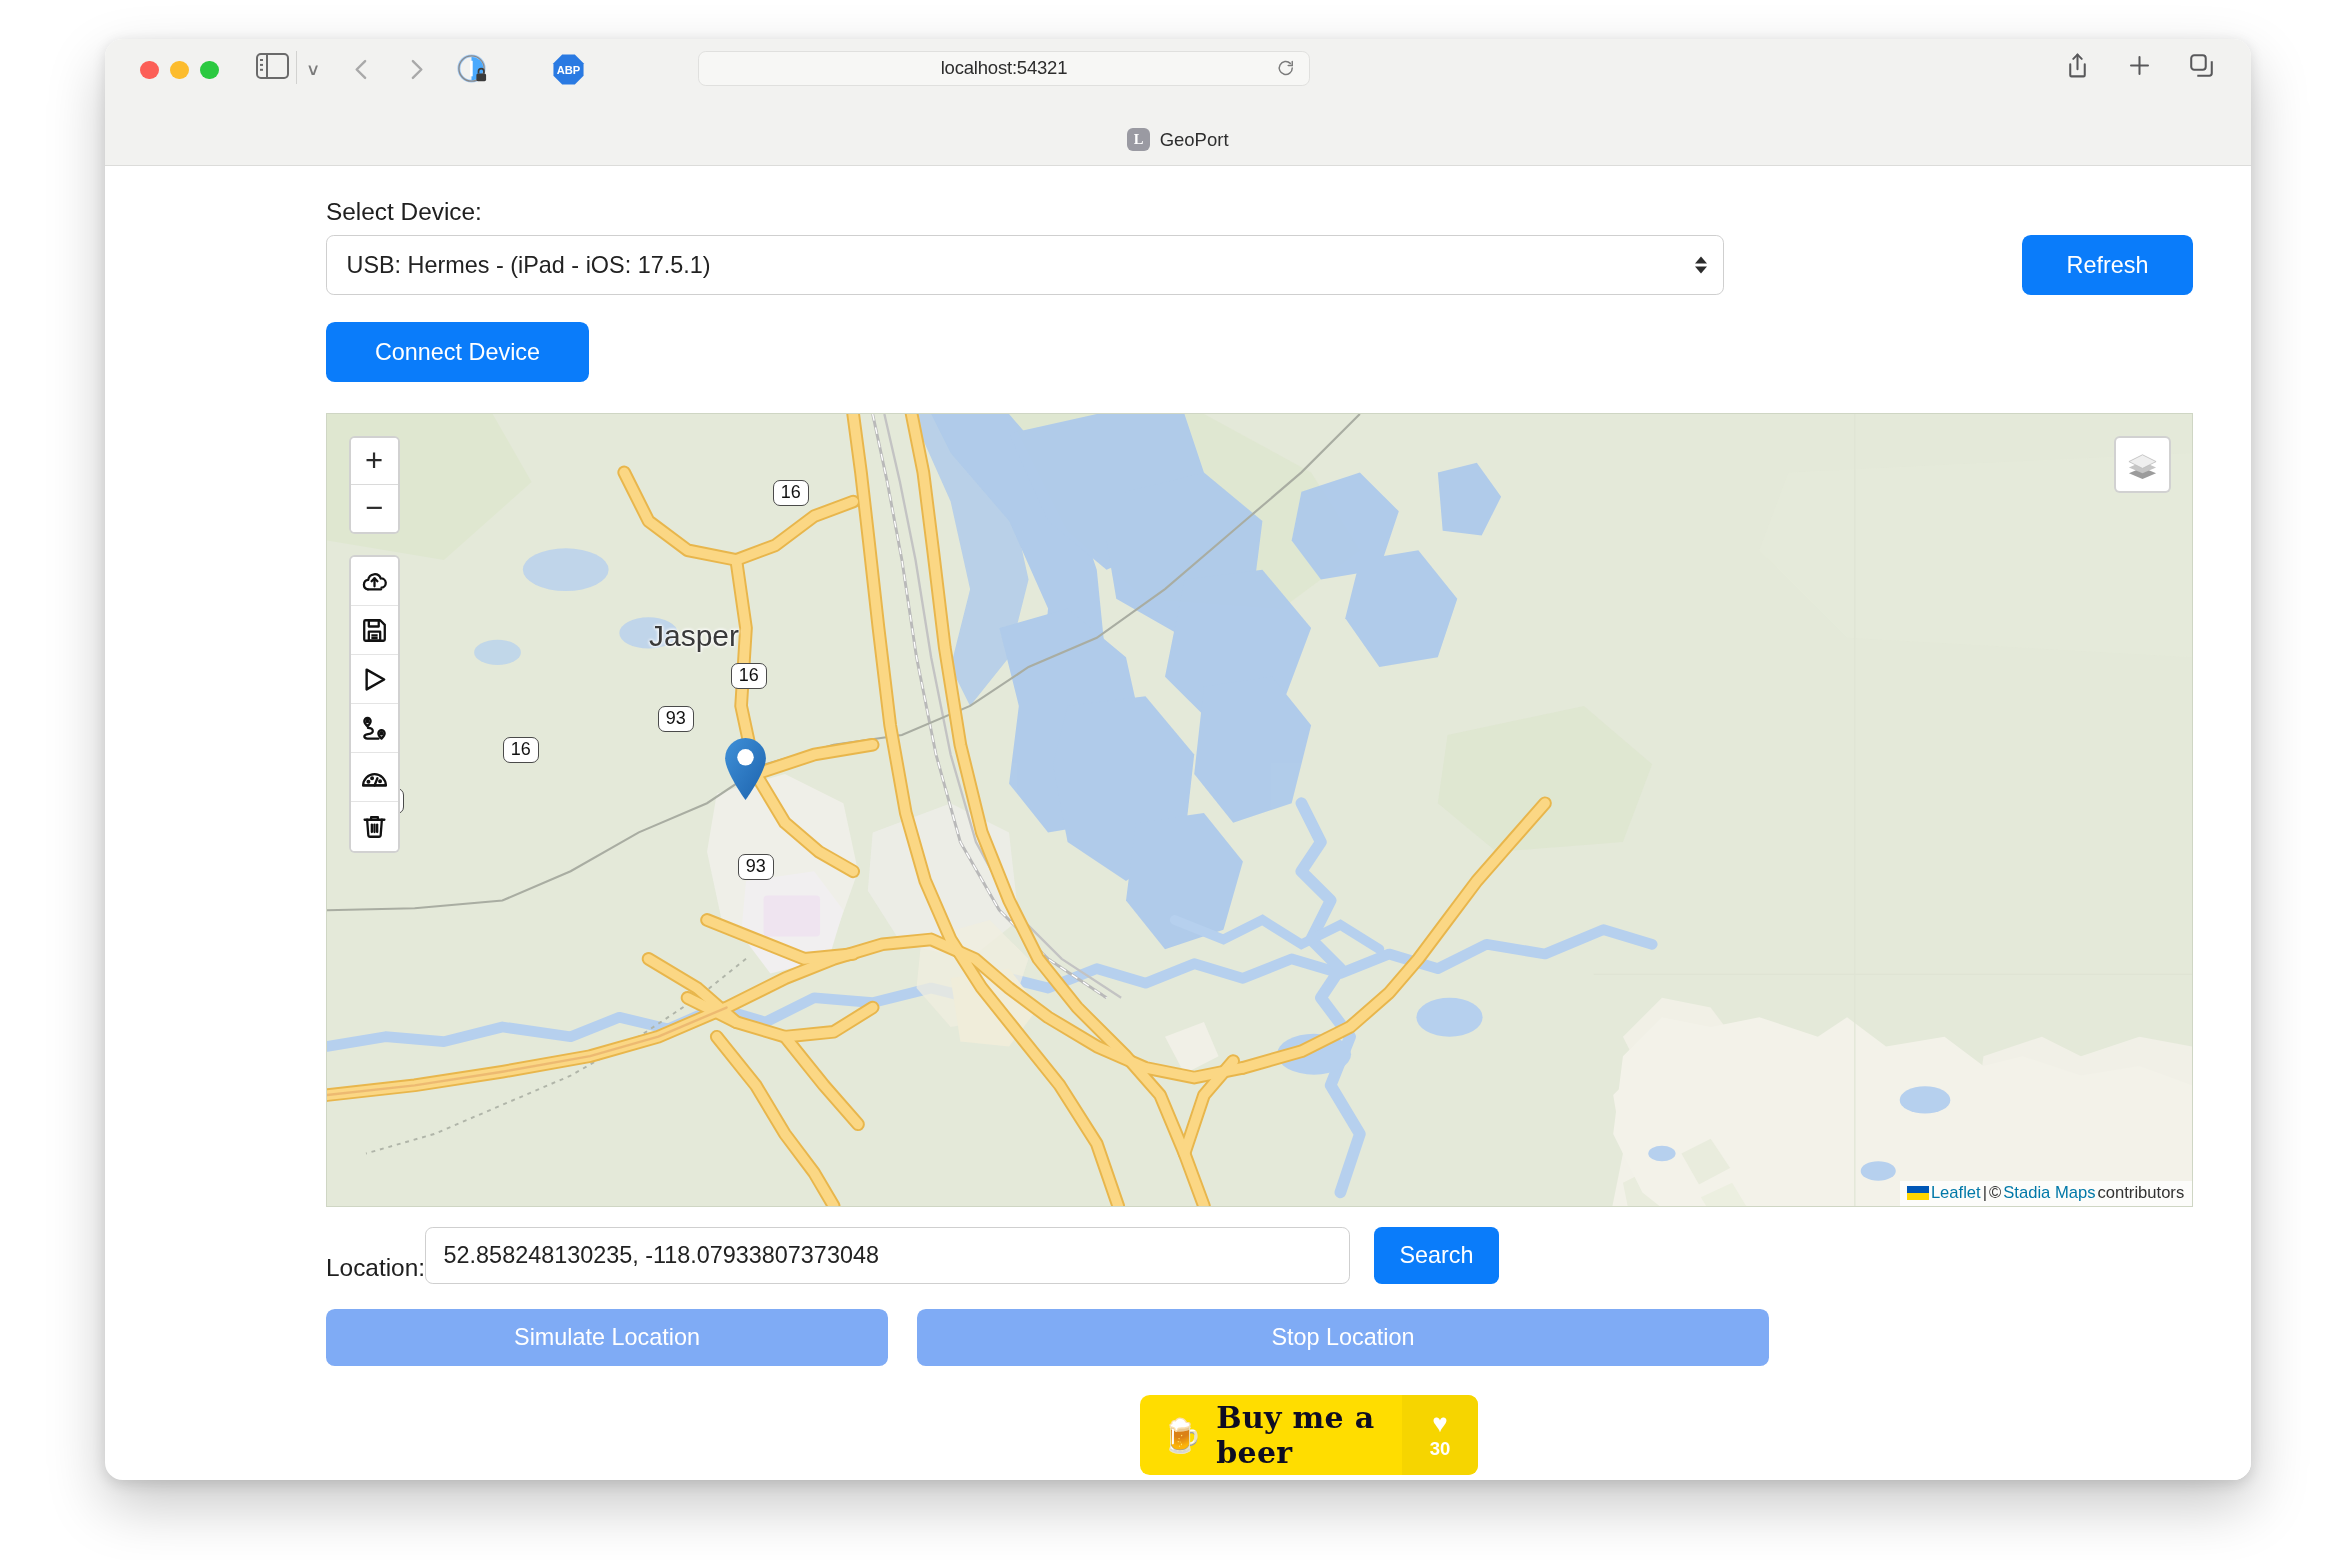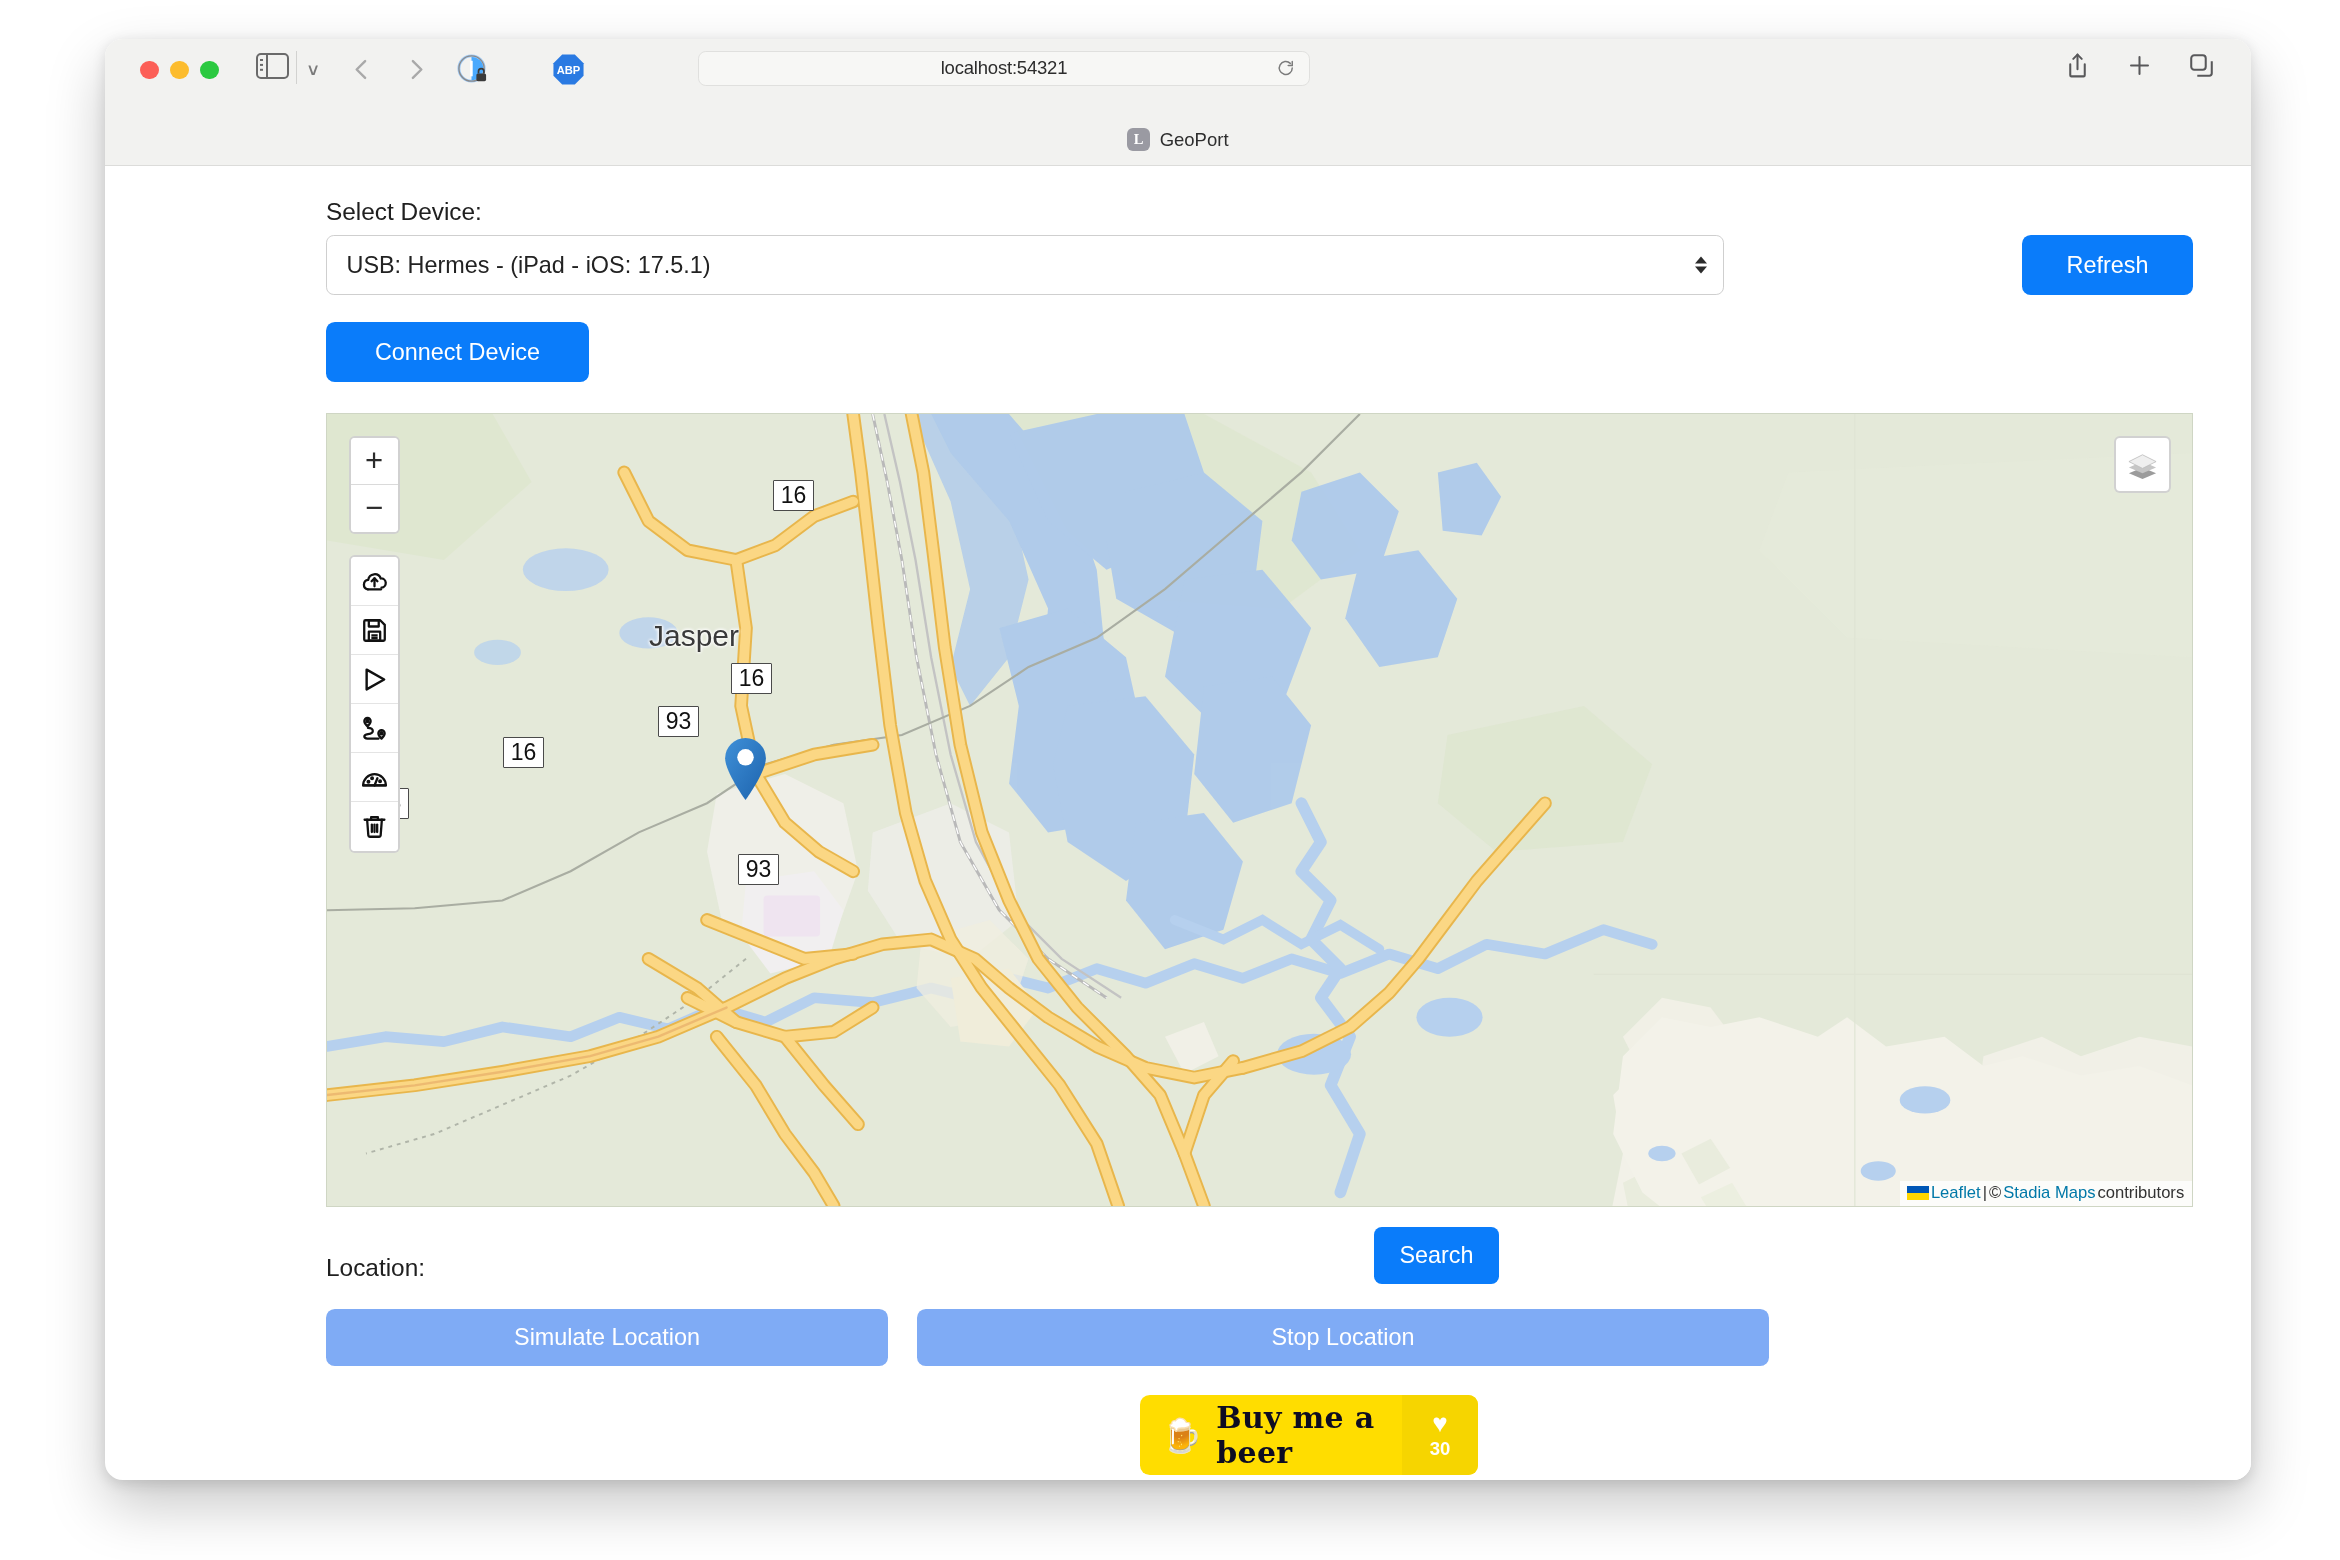--- a/index.html
+++ b/index.html
@@ -243,22 +243,22 @@
   .attrib a { color:#0078A8; text-decoration:none; }
   .uaflag { display:inline-block; width: 21.5px; height: 14.6px; position:relative; vertical-align:-2px; }
   .uaflag i { position:absolute; left:0; width:100%; height:50%; display:block; }
   .uaflag i.top { top:0; background:#0057B7; }
   .uaflag i.bot { bottom:0; background:#FFD700; }
 
   .shield {
     position:absolute;
     background:#fff;
     border: 1.6px solid #4a4a4a;
-    border-radius: 1px;
-    font-size: 23px;
+    border-radius: 7px;
+    font-size: 18px;
     color:#111;
     padding: 1px 6.8px 2px 6.8px;
     line-height: 1.15;
     z-index: 3;
     font-family:"Liberation Sans", sans-serif;
   }
   .placelabel {
     position:absolute;
     font-size: 30px;
     color:#3a3a3a;
@@ -621,20 +621,21 @@
             </span>
           <a href="#">Leaflet</a>
           <span>|</span>
           <span>©</span>
           <a href="#">Stadia Maps</a>
           <span>contributors</span>
         </div>
       </div>
 
       <div class="lbl" id="locationLabel">Location:</div>
+      <input class="loc-input" type="text" value="52.858248130235, -118.07933807373048" style="">
       <button class="btn btn-primary" id="searchBtn">Search</button>
 
       <button class="btn btn-muted" id="simulateBtn">Simulate Location</button>
       <button class="btn btn-muted" id="stopBtn">Stop Location</button>
 
       <div class="bmc">
         <div class="bmc-left">
           <span class="bmc-emoji">🍺</span>
           <span class="bmc-text">Buy me a beer</span>
         </div>

